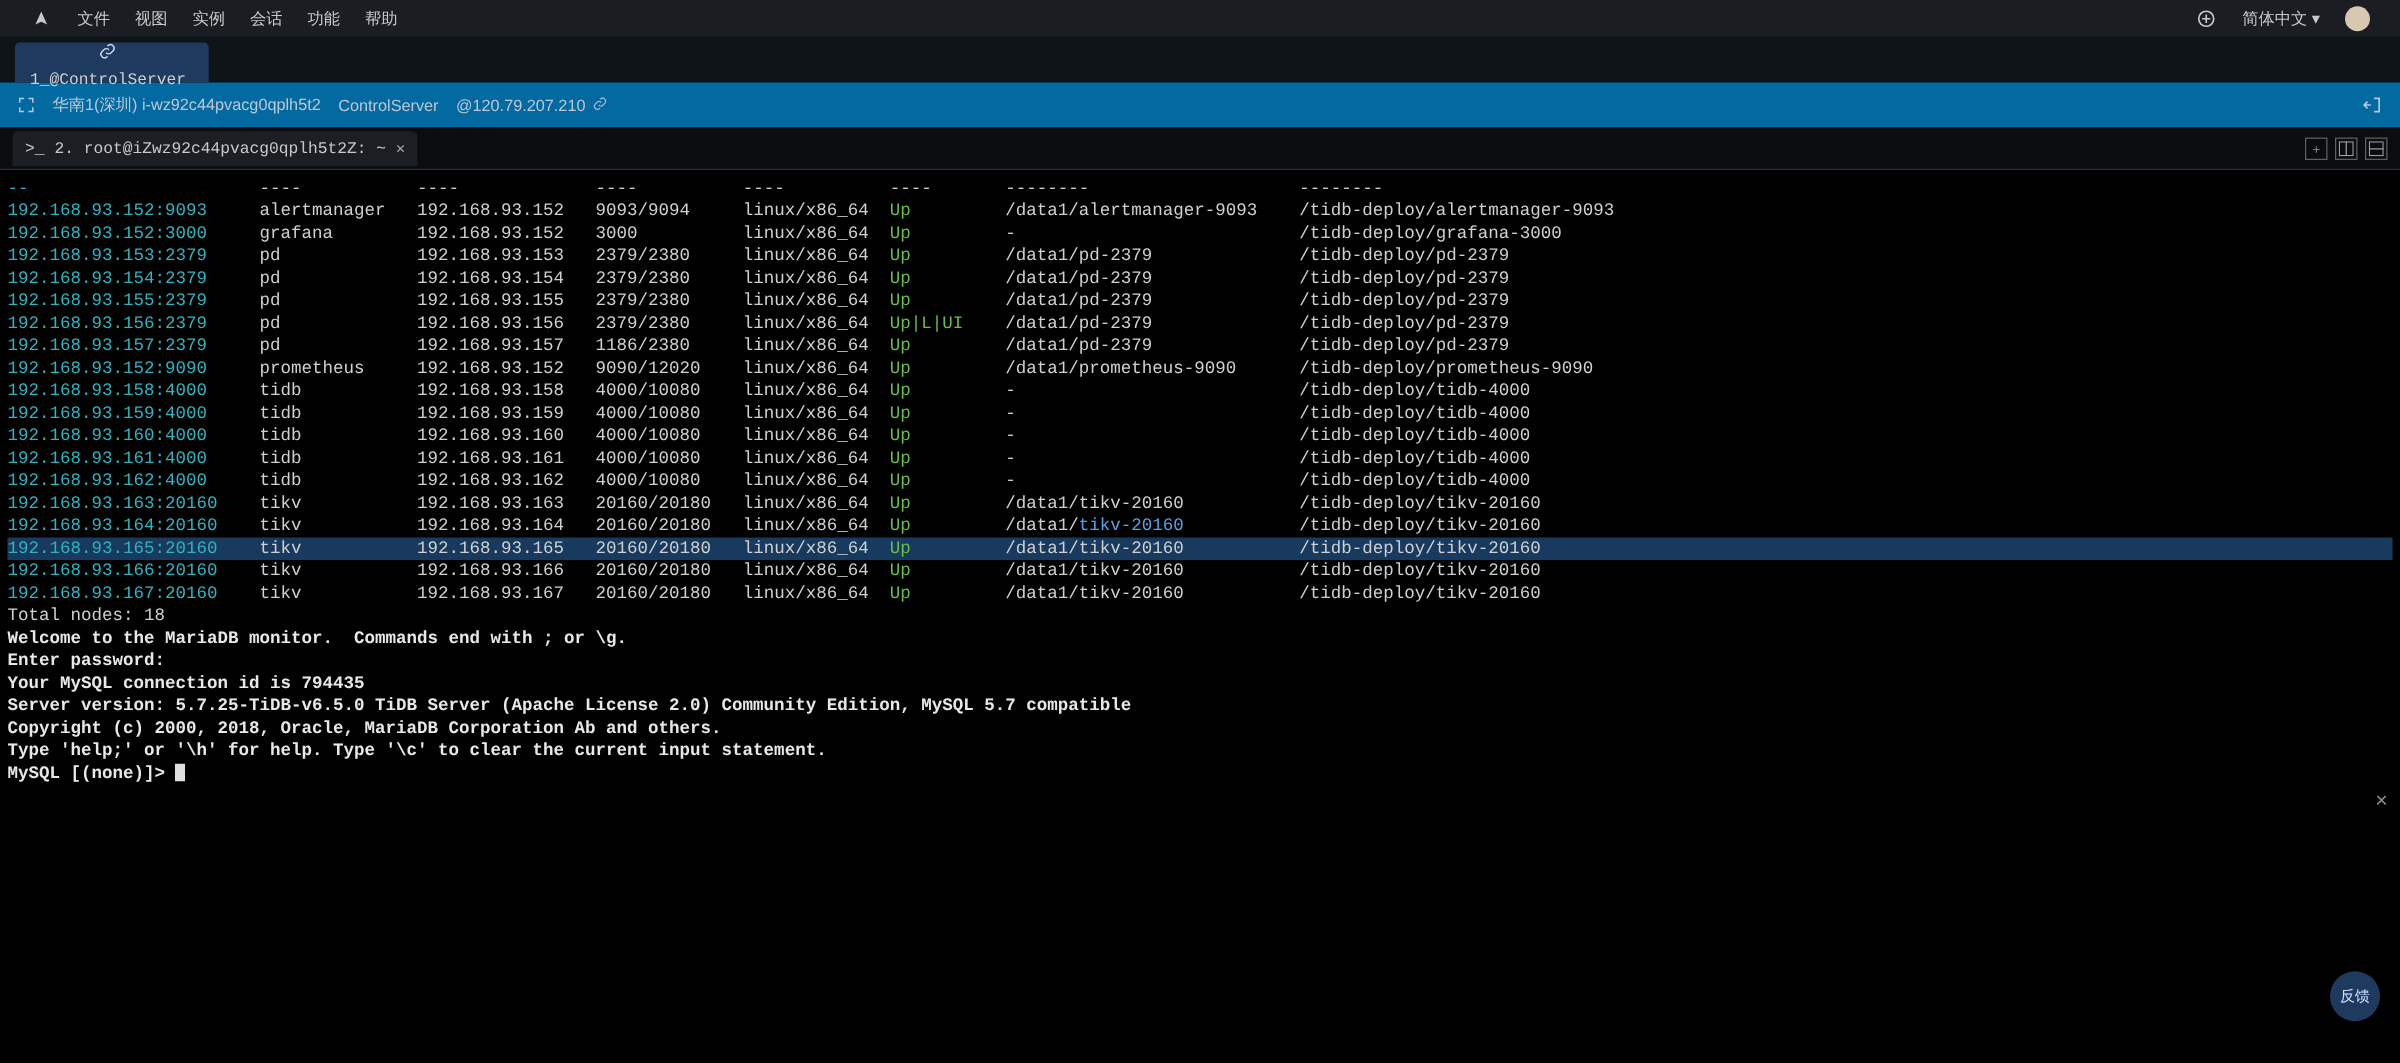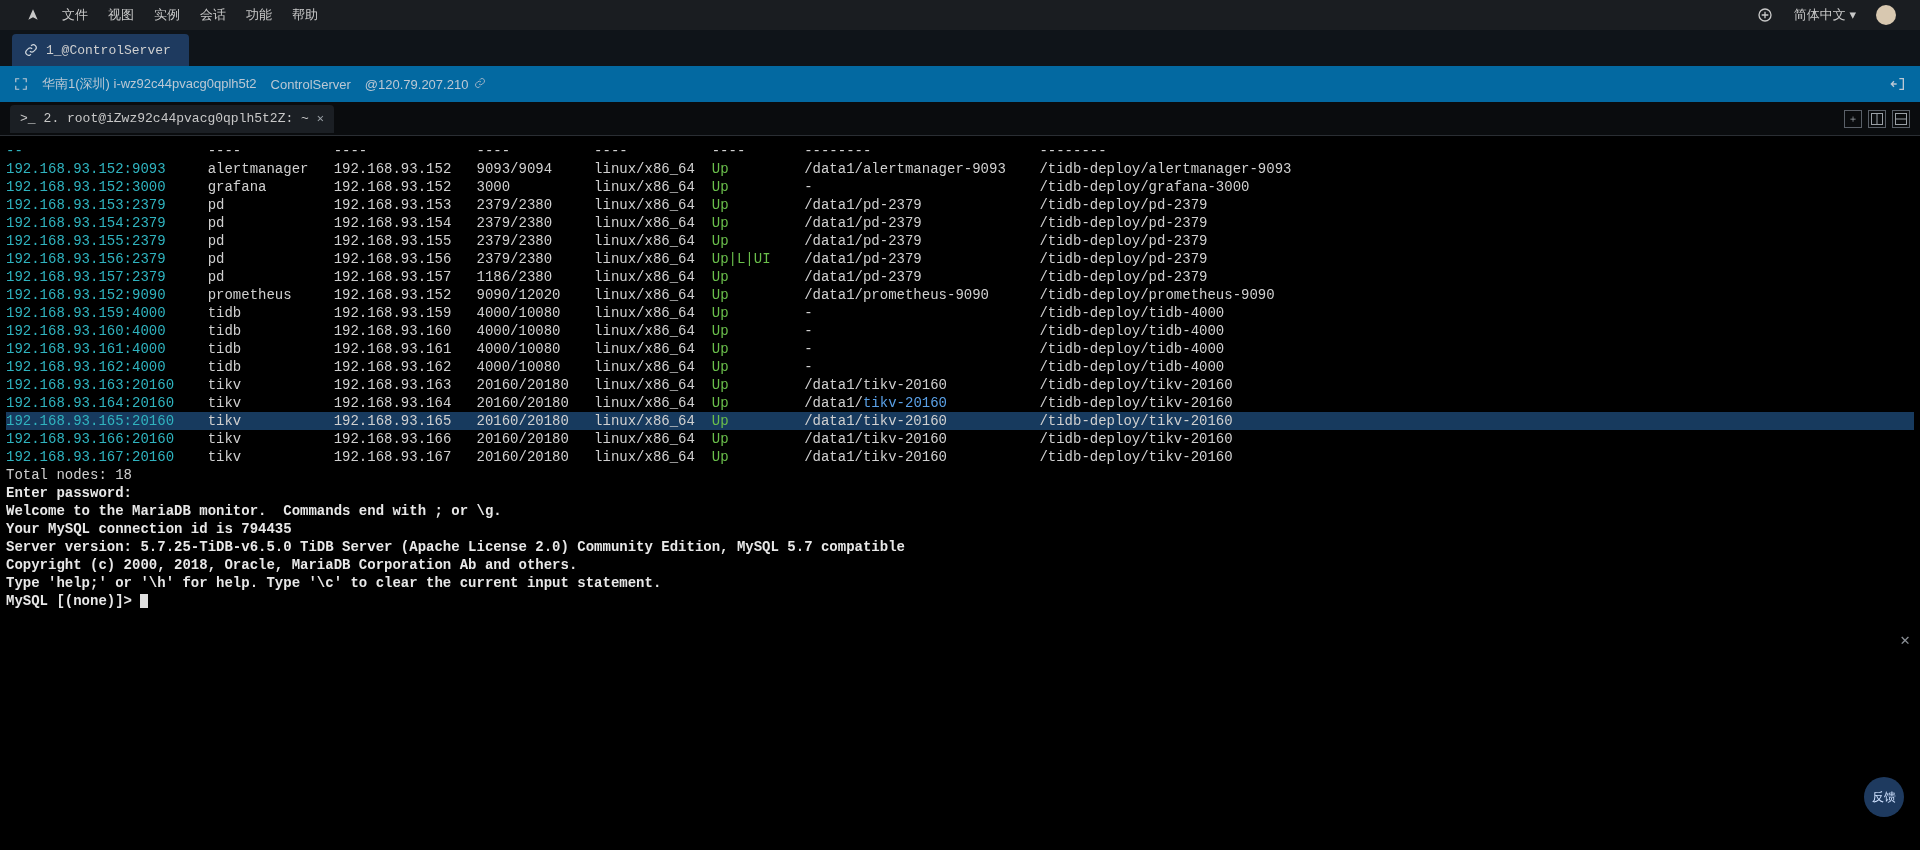--- a/index.html
+++ b/index.html
@@ -3,21 +3,21 @@
 <meta charset="utf-8">
 <style>
 * { margin:0; padding:0; box-sizing:border-box; }
 html,body { width:1920px; height:850px; background:#000; font-family:"Consolas","Courier New",monospace; font-size:14px; color:#c8c8c8; overflow:hidden; }
 .top-menu { height:30px; background:#1a1d21; display:flex; align-items:center; padding:0 24px; gap:20px; color:#c8c8c8; font-family:"Microsoft YaHei",sans-serif; font-size:13px; }
 .top-menu .spacer { flex:1; }
 .top-menu-item { cursor:pointer; }
 .top-menu .icon { display:inline-flex; align-items:center; justify-content:center; width:18px; height:18px; }
 .avatar { width:20px; height:20px; border-radius:50%; background:#d8c8b0; }
 .tab-strip { height:36px; background:#0f1419; display:flex; align-items:flex-end; padding-left:12px; }
-.main-tab { background:#1e3a5f; height:32px; display:flex; align-items:center; padding:0 18px 0 12px; gap:8px; color:#d0d0d0; font-size:13px; border-radius:4px 4px 0 0; cursor:pointer; }
+.main-tab { background:#1e3a5f; height:32px; display:flex; align-items:center; padding:0 18px 0 12px; gap:8px; color:#d0d0d0; font-size:13px; border-radius:4px 4px 0 0; cursor:pointer;flex-direction:column; }
 .link-icon { display:inline-block; transform:rotate(0deg); }
 .conn-bar { height:36px; background:#0369a1; display:flex; align-items:center; padding:0 14px; gap:14px; color:#bcc8d4; font-size:13px; font-family:"Microsoft YaHei",sans-serif; }
 .conn-bar .seg { white-space:nowrap; }
 .conn-bar .sp { flex:1; }
 .term-tabs { height:34px; background:#0a0c0e; display:flex; align-items:center; padding-left:10px; border-bottom:1px solid #2a2e33; }
 .term-tab { background:#1b1f24; height:28px; display:flex; align-items:center; padding:0 10px; gap:8px; color:#c8c8c8; font-size:13px; border-radius:4px 4px 0 0; cursor:pointer; }
 .term-tab .close-x { color:#9aa0a6; font-size:12px; }
 .term-tabs .sp { flex:1; }
 .term-tabs .right-icons { display:flex; gap:6px; padding-right:10px; color:#9aa0a6; }
 .right-icons .ic { width:18px; height:18px; border:1px solid #5a6068; display:inline-flex; align-items:center; justify-content:center; font-size:10px; cursor:pointer; }
@@ -120,32 +120,33 @@
   <div id="term-rows">
       <div class="row"><span class="c-id">--                      </span><span class="c-w">----           ----             ----          ----          ----       --------                    --------</span></div>
       <div class="row"><span class="c-id">192.168.93.152:9093     </span><span class="c-w">alertmanager   192.168.93.152   9093/9094     linux/x86_64  </span><span class="c-up">Up         </span><span class="c-w">/data1/alertmanager-9093    </span><span class="c-w">/tidb-deploy/alertmanager-9093</span></div>
       <div class="row"><span class="c-id">192.168.93.152:3000     </span><span class="c-w">grafana        192.168.93.152   3000          linux/x86_64  </span><span class="c-up">Up         </span><span class="c-w">-                           </span><span class="c-w">/tidb-deploy/grafana-3000</span></div>
       <div class="row"><span class="c-id">192.168.93.153:2379     </span><span class="c-w">pd             192.168.93.153   2379/2380     linux/x86_64  </span><span class="c-up">Up         </span><span class="c-w">/data1/pd-2379              </span><span class="c-w">/tidb-deploy/pd-2379</span></div>
       <div class="row"><span class="c-id">192.168.93.154:2379     </span><span class="c-w">pd             192.168.93.154   2379/2380     linux/x86_64  </span><span class="c-up">Up         </span><span class="c-w">/data1/pd-2379              </span><span class="c-w">/tidb-deploy/pd-2379</span></div>
       <div class="row"><span class="c-id">192.168.93.155:2379     </span><span class="c-w">pd             192.168.93.155   2379/2380     linux/x86_64  </span><span class="c-up">Up         </span><span class="c-w">/data1/pd-2379              </span><span class="c-w">/tidb-deploy/pd-2379</span></div>
       <div class="row"><span class="c-id">192.168.93.156:2379     </span><span class="c-w">pd             192.168.93.156   2379/2380     linux/x86_64  </span><span class="c-up">Up|L|UI    </span><span class="c-w">/data1/pd-2379              </span><span class="c-w">/tidb-deploy/pd-2379</span></div>
       <div class="row"><span class="c-id">192.168.93.157:2379     </span><span class="c-w">pd             192.168.93.157   1186/2380     linux/x86_64  </span><span class="c-up">Up         </span><span class="c-w">/data1/pd-2379              </span><span class="c-w">/tidb-deploy/pd-2379</span></div>
       <div class="row"><span class="c-id">192.168.93.152:9090     </span><span class="c-w">prometheus     192.168.93.152   9090/12020    linux/x86_64  </span><span class="c-up">Up         </span><span class="c-w">/data1/prometheus-9090      </span><span class="c-w">/tidb-deploy/prometheus-9090</span></div>
+      <div class="row"><span class="c-id">192.168.93.158:4000     </span><span class="c-w">tidb           192.168.93.158   4000/10080    linux/x86_64  </span><span class="c-up">Up         </span><span class="c-w">-                           </span><span class="c-w">/tidb-deploy/tidb-4000</span></div>
       <div class="row"><span class="c-id">192.168.93.159:4000     </span><span class="c-w">tidb           192.168.93.159   4000/10080    linux/x86_64  </span><span class="c-up">Up         </span><span class="c-w">-                           </span><span class="c-w">/tidb-deploy/tidb-4000</span></div>
       <div class="row"><span class="c-id">192.168.93.160:4000     </span><span class="c-w">tidb           192.168.93.160   4000/10080    linux/x86_64  </span><span class="c-up">Up         </span><span class="c-w">-                           </span><span class="c-w">/tidb-deploy/tidb-4000</span></div>
       <div class="row"><span class="c-id">192.168.93.161:4000     </span><span class="c-w">tidb           192.168.93.161   4000/10080    linux/x86_64  </span><span class="c-up">Up         </span><span class="c-w">-                           </span><span class="c-w">/tidb-deploy/tidb-4000</span></div>
       <div class="row"><span class="c-id">192.168.93.162:4000     </span><span class="c-w">tidb           192.168.93.162   4000/10080    linux/x86_64  </span><span class="c-up">Up         </span><span class="c-w">-                           </span><span class="c-w">/tidb-deploy/tidb-4000</span></div>
       <div class="row"><span class="c-id">192.168.93.163:20160    </span><span class="c-w">tikv           192.168.93.163   20160/20180   linux/x86_64  </span><span class="c-up">Up         </span><span class="c-w">/data1/tikv-20160           </span><span class="c-w">/tidb-deploy/tikv-20160</span></div>
       <div class="row"><span class="c-id">192.168.93.164:20160    </span><span class="c-w">tikv           192.168.93.164   20160/20180   linux/x86_64  </span><span class="c-up">Up         </span><span class="c-w">/data1/</span><span class="c-b">tikv-20160           </span><span class="c-w">/tidb-deploy/tikv-20160</span></div>
       <div class="row hi"><span class="c-id">192.168.93.165:20160    </span><span class="c-w">tikv           192.168.93.165   20160/20180   linux/x86_64  </span><span class="c-up">Up         </span><span class="c-w">/data1/tikv-20160           </span><span class="c-w">/tidb-deploy/tikv-20160</span></div>
       <div class="row"><span class="c-id">192.168.93.166:20160    </span><span class="c-w">tikv           192.168.93.166   20160/20180   linux/x86_64  </span><span class="c-up">Up         </span><span class="c-w">/data1/tikv-20160           </span><span class="c-w">/tidb-deploy/tikv-20160</span></div>
       <div class="row"><span class="c-id">192.168.93.167:20160    </span><span class="c-w">tikv           192.168.93.167   20160/20180   linux/x86_64  </span><span class="c-up">Up         </span><span class="c-w">/data1/tikv-20160           </span><span class="c-w">/tidb-deploy/tikv-20160</span></div>
       <div class="row"><span class="c-w">Total nodes: 18</span></div>
+      <div class="row"><span class="c-bold">Welcome to the MariaDB monitor.  Commands end with ; or \g.</span></div>
       <div class="row"><span class="c-bold">Enter password:</span></div>
-      <div class="row"><span class="c-bold">Welcome to the MariaDB monitor.  Commands end with ; or \g.</span></div>
       <div class="row"><span class="c-bold">Your MySQL connection id is 794435</span></div>
       <div class="row"><span class="c-bold">Server version: 5.7.25-TiDB-v6.5.0 TiDB Server (Apache License 2.0) Community Edition, MySQL 5.7 compatible</span></div>
       <div class="row"><span class="c-bold"></span></div>
       <div class="row"><span class="c-bold">Copyright (c) 2000, 2018, Oracle, MariaDB Corporation Ab and others.</span></div>
       <div class="row"><span class="c-bold"></span></div>
       <div class="row"><span class="c-bold">Type 'help;' or '\h' for help. Type '\c' to clear the current input statement.</span></div>
       <div class="row"><span class="c-bold"></span></div>
       <div class="row"><span class="c-bold">MySQL [(none)]&gt; </span><span class="cursor"></span></div>
     </div>
 </div>

